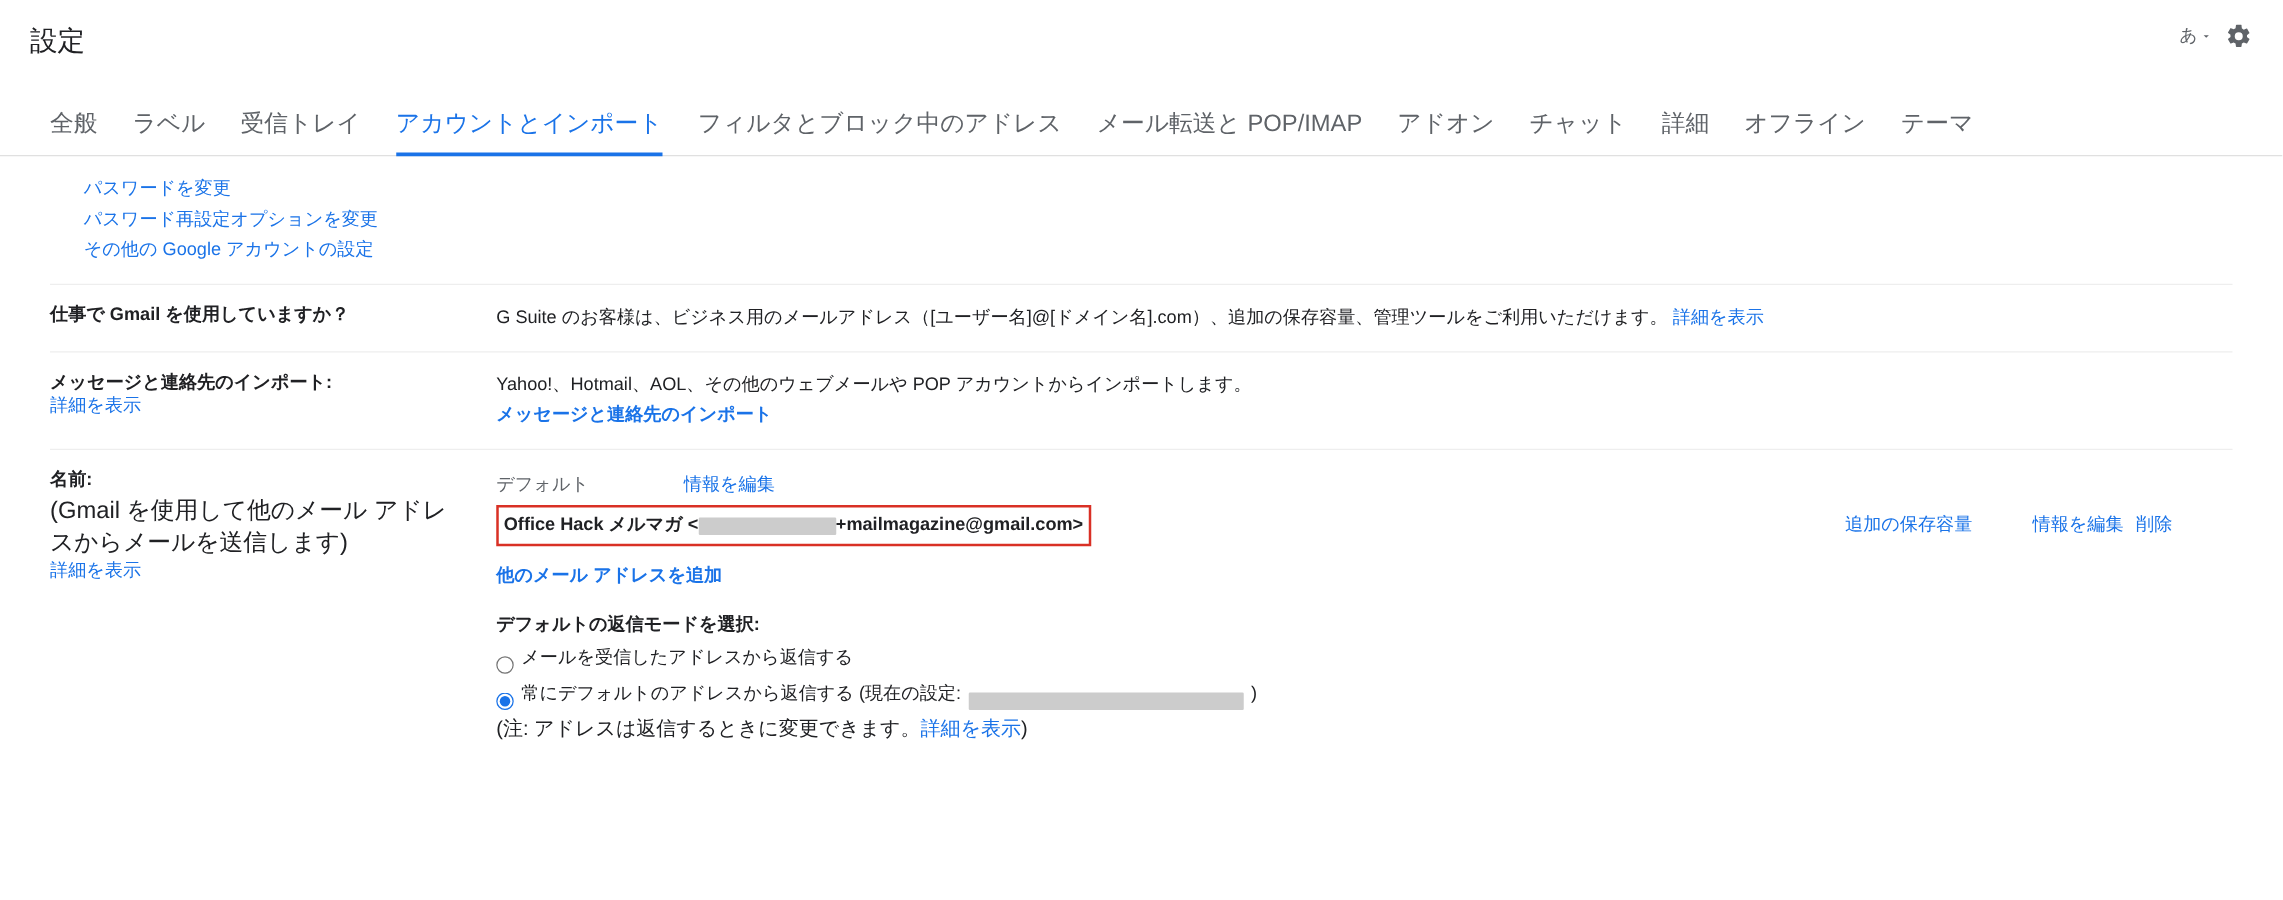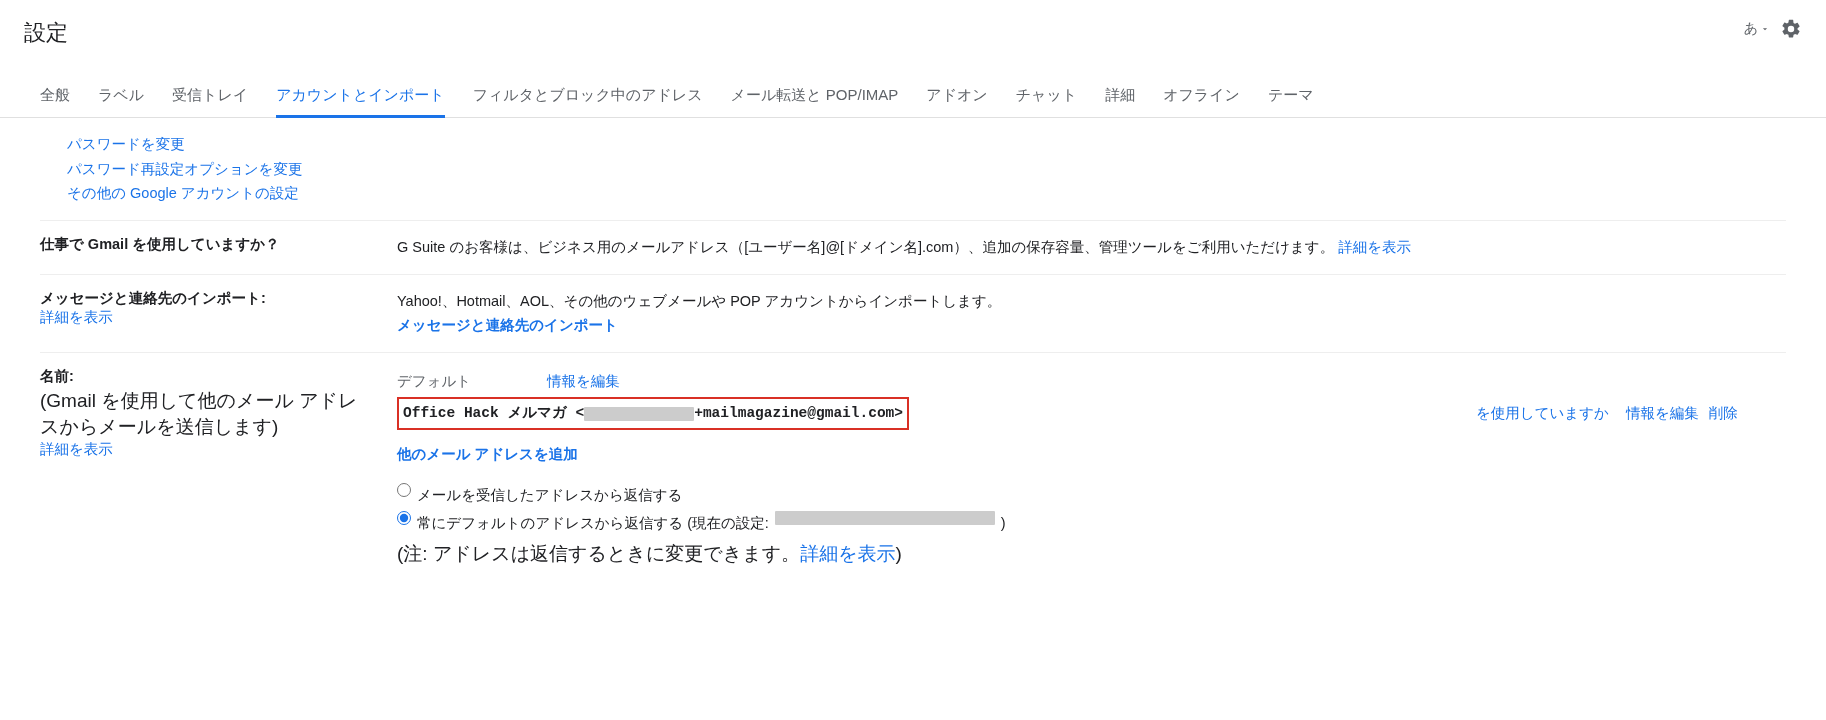--- a/index.html
+++ b/index.html
@@ -45,21 +45,21 @@
     }
     .tabs {
       display: flex;
       gap: 28px;
       padding: 0 40px;
       border-bottom: 1px solid #e0e0e0;
       margin-top: 20px;
     }
     .tab {
       padding: 10px 0 12px 0;
-      font-size: 15px;
+      font-size: 19px;
       color: #5f6368;
       cursor: pointer;
       position: relative;
       white-space: nowrap;
     }
     .tab.active {
       color: #1a73e8;
       font-weight: 400;
     }
     .tab.active::after {
@@ -138,47 +138,46 @@
       vertical-align: middle;
       border-radius: 1px;
     }
     .red-120 { width: 120px; }
     .red-110 { width: 110px; }
     .red-220 { width: 220px; }
     .red-box {
       border: 2.5px solid #d93025;
       padding: 2px 4px;
       display: inline-block;
-      font-family: Liberation Mono, monospace;
     }
     .gray-text {
       color: #5f6368;
     }
     .radio-row {
       display: flex;
-      align-items: flex-start;
+      align-items: flex-end;
       gap: 6px;
       padding: 2px 0;
     }
     input[type="radio"] {
       width: 14px;
       height: 14px;
       accent-color: #1a73e8;
       cursor: pointer;
     }
     .action-link {
       color: #1a73e8;
       cursor: pointer;
       margin-right: 10px;
     }
     .chevron-down {
       fill: #5f6368;
     }
     .note-text {
-      font-size: 19px;
+      font-size: 16px;
     }
   </style>
 </head>
 <body>
 
 <div class="header">
   <h1>設定</h1>
   <div class="header-controls">
     <div class="lang-selector">
       <span>あ</span>
@@ -252,32 +251,33 @@
         </div>
       </div>
 
       <div class="email-row">
         <div class="email-col">
           <span class="red-box email-bold">
             <span>Office Hack メルマガ &lt;</span><span class="redacted red-110"></span><span>+mailmagazine@gmail.com&gt;</span>
           </span>
         </div>
         <div class="default-col">
-          <span class="link">を使用していますか</span>
+          <span class="link">追加の保存容量</span>
         </div>
         <div class="actions-col">
           <span class="action-link">情報を編集</span><span class="action-link">削除</span>
         </div>
       </div>
 
       <div style="margin-top:10px;">
         <span class="link bold">他のメール アドレスを追加</span>
       </div>
 
       <div style="margin-top:14px;">
+        <div class="email-bold">デフォルトの返信モードを選択:</div>
         <div class="radio-row">
           <input type="radio" name="replymode" style="">
           <span>メールを受信したアドレスから返信する</span>
         </div>
         <div class="radio-row">
           <input type="radio" name="replymode" checked="" style="">
           <span>常にデフォルトのアドレスから返信する (現在の設定: </span>
             <span class="redacted red-220"></span>
             <span>)</span>
         </div>

